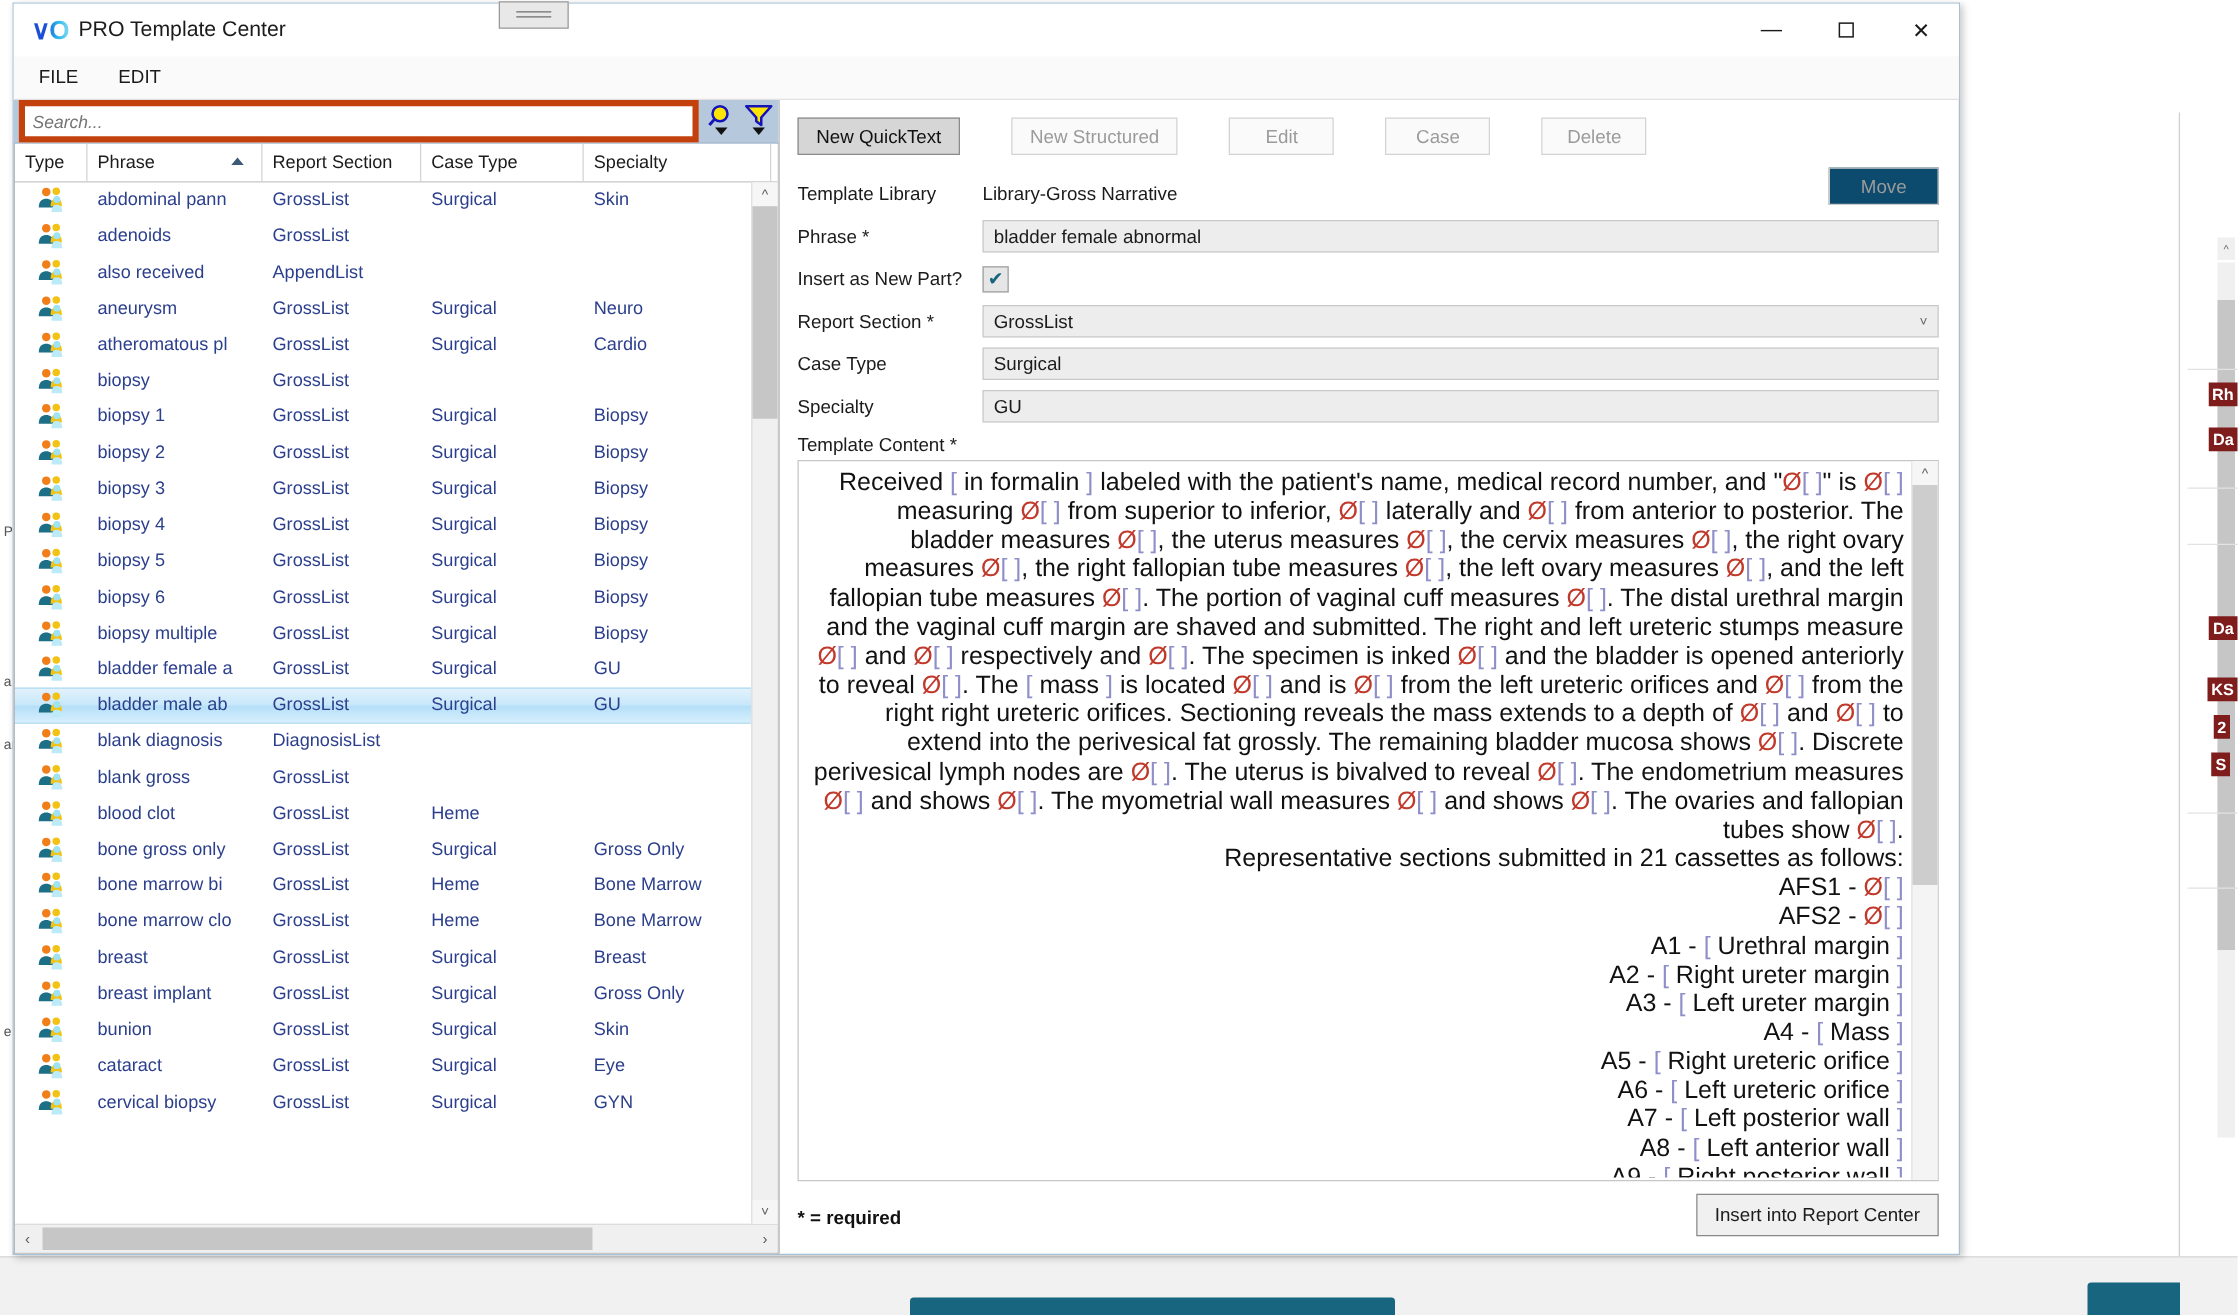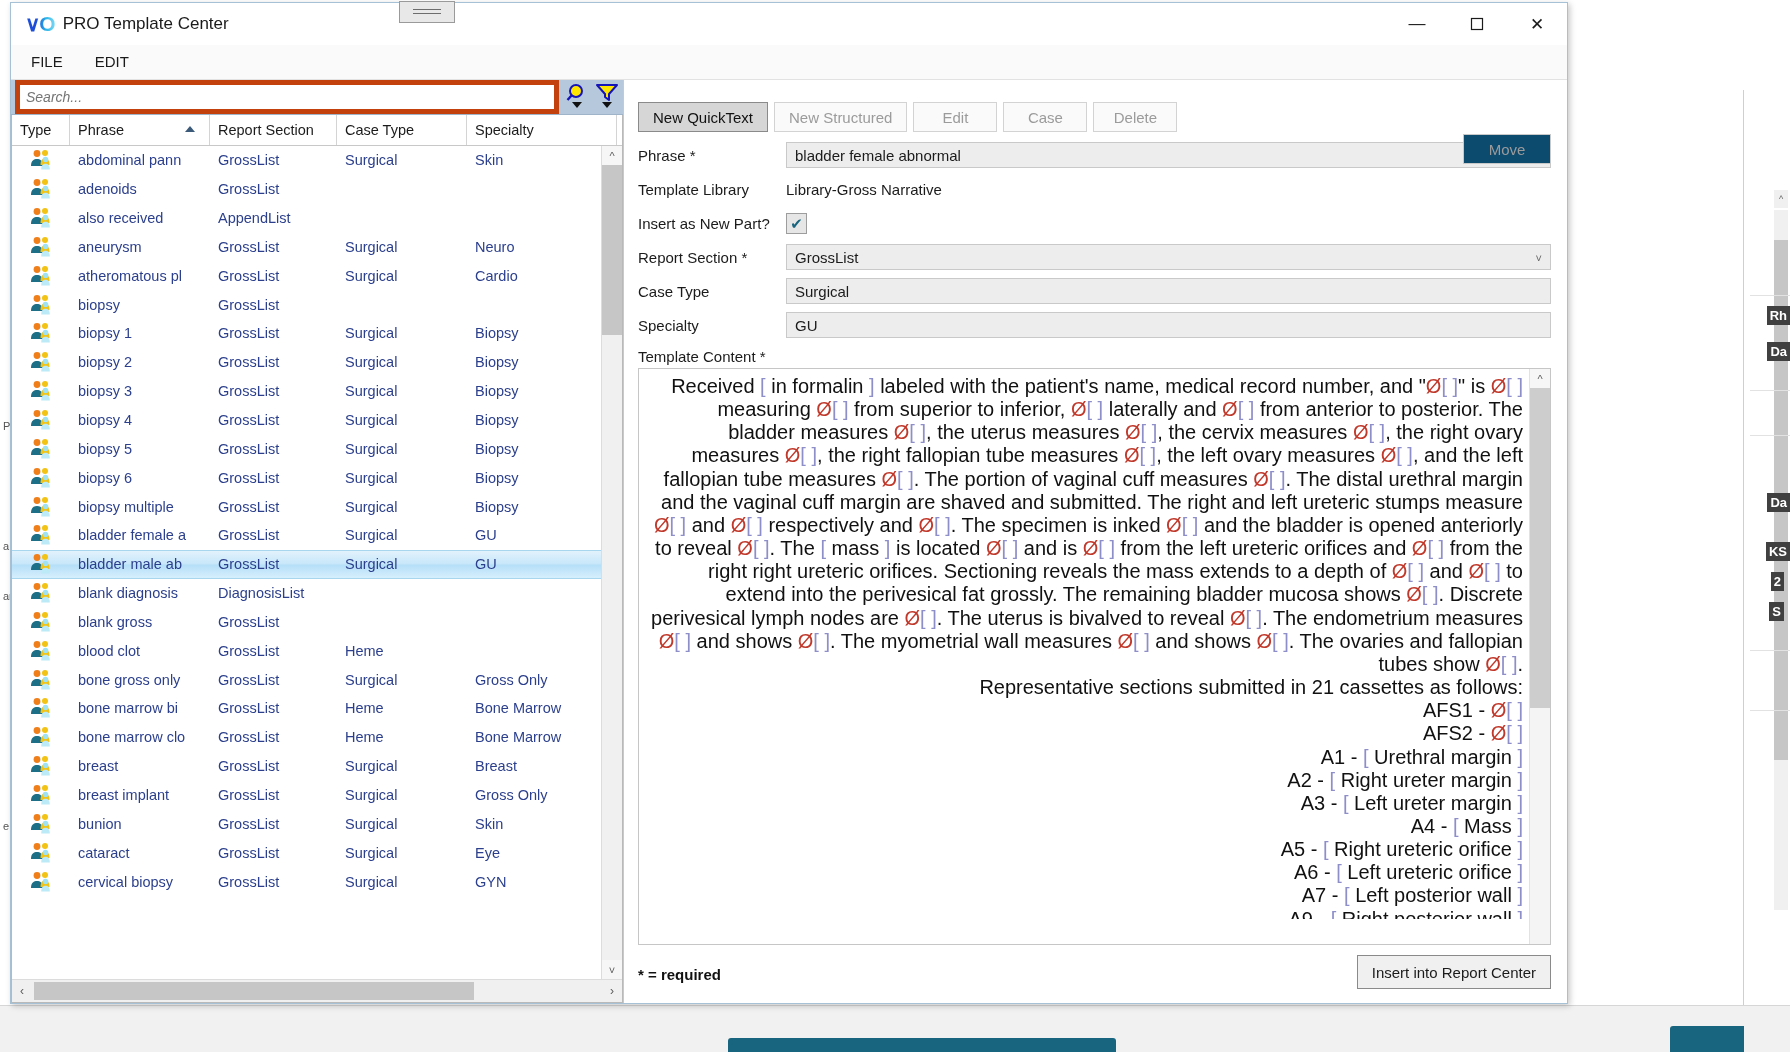--- a/index.html
+++ b/index.html
@@ -15,21 +15,21 @@
     position: absolute; left: 0; top: 120px; width: 18px; height: 800px;
     background: #ffffff; border-right: 1px solid #d8d8d8;
     font-size: 11px; color: #333;
   }
   .bg-left-letter { position: absolute; left: 3px; color: #555; font-size: 11px; }
   #bg-right-panel {
     position: absolute; right: 0; top: 90px; width: 46px; bottom: 46px;
     background: #ffffff; border-left: 1px solid #cfcfcf;
   }
   .bg-badge {
-    position: absolute; right: 0; background: #404040; color: #ffffff;
+    position: absolute; right: 0; background: #7f1d1d; color: #ffffff;
     font-size: 13px; font-weight: bold; padding: 2px 3px; white-space: nowrap;
   }
   .bg-rule { position: absolute; right: 0; width: 40px; height: 1px; background: #e2e2e2; }
   #bg-bottom-bar {
     position: absolute; left: 0; right: 0; bottom: 0; height: 46px; background: #f1f1f1;
     border-top: 1px solid #d6d6d6;
   }
   #bg-teal-pill {
     position: absolute; left: 728px; bottom: 0px; width: 388px; height: 14px;
     background: #17657e; border-radius: 3px 3px 0 0;
@@ -151,21 +151,21 @@
   
   #gridhscroll { height: 22px; flex: 0 0 22px; background: #f0f0f0; display: flex;
                  align-items: center; border-top: 1px solid #dcdcdc; }
   .hs-btn { width: 20px; height: 22px; display: flex; align-items: center; justify-content: center;
             color: #5c5c5c; font-size: 12px; }
   #gridhthumb { height: 18px; background: #c6c6c6; width: 440px; margin-left: 2px; }
 
   
   #right { flex: 1 1 auto; display: flex; flex-direction: column;
            border-left: 1px solid #c9c9c9; min-width: 0; }
-  #toolbar { height: 46px; display: flex; align-items: flex-end; padding: 6px 0 0 14px; flex: 0 0 auto; }
+  #toolbar { height: 46px; display: flex; align-items: center; padding: 6px 0 0 14px; flex: 0 0 auto; gap: 35px; }
   .tbtn {
     height: 30px; min-width: 84px; padding: 0 14px; margin-right: 6px;
     border: 1px solid #b4b4b4; background: #f4f4f4; color: #1b1b1b;
     font-size: 15px; font-family: "Liberation Sans", sans-serif;
     display: flex; align-items: center; justify-content: center; box-sizing: border-box;
   }
   .tbtn.active { background: #d6d6d6; border-color: #8a8a8a; color: #111; }
   .tbtn.disabled { color: #9b9b9b; background: #fafafa; border-color: #d3d3d3; }
 
   #form { padding: 6px 16px 0 14px; flex: 0 0 auto; position: relative; }
@@ -750,27 +750,27 @@
         <div class="tbtn disabled">New Structured</div>
         <div class="tbtn disabled">Edit</div>
         <div class="tbtn disabled">Case</div>
         <div class="tbtn disabled">Delete</div>
       </div>
 
       <div id="form">
         <div id="move-btn">Move</div>
 
         <div class="frow">
+          <div class="flabel">Template Library</div>
+          <div class="fstatic">Library-Gross Narrative</div>
+        </div>
+
+        <div class="frow">
           <div class="flabel">Phrase *</div>
           <div class="finput">bladder female abnormal</div>
-        </div>
-
-        <div class="frow">
-          <div class="flabel">Template Library</div>
-          <div class="fstatic">Library-Gross Narrative</div>
         </div>
 
         <div class="frow">
           <div class="flabel">Insert as New Part?</div>
           <div class="fcheck">✔</div>
         </div>
 
         <div class="frow">
           <div class="flabel">Report Section *</div>
           <div class="finput combo">
@@ -797,20 +797,21 @@
             <p>Received <span class="br">[ </span><span class="bt">in formalin</span><span class="br"> ]</span> labeled with the patient's name, medical record number, and "<span class="ph">Ø</span><span class="br">[ </span><span class="br">]</span>" is <span class="ph">Ø</span><span class="br">[ </span><span class="br">]</span> measuring <span class="ph">Ø</span><span class="br">[ </span><span class="br">]</span> from superior to inferior, <span class="ph">Ø</span><span class="br">[ </span><span class="br">]</span> laterally and <span class="ph">Ø</span><span class="br">[ </span><span class="br">]</span> from anterior to posterior. The bladder measures <span class="ph">Ø</span><span class="br">[ </span><span class="br">]</span>, the uterus measures <span class="ph">Ø</span><span class="br">[ </span><span class="br">]</span>, the cervix measures <span class="ph">Ø</span><span class="br">[ </span><span class="br">]</span>, the right ovary measures <span class="ph">Ø</span><span class="br">[ </span><span class="br">]</span>, the right fallopian tube measures <span class="ph">Ø</span><span class="br">[ </span><span class="br">]</span>, the left ovary measures <span class="ph">Ø</span><span class="br">[ </span><span class="br">]</span>, and the left fallopian tube measures <span class="ph">Ø</span><span class="br">[ </span><span class="br">]</span>. The portion of vaginal cuff measures <span class="ph">Ø</span><span class="br">[ </span><span class="br">]</span>. The distal urethral margin and the vaginal cuff margin are shaved and submitted. The right and left ureteric stumps measure <span class="ph">Ø</span><span class="br">[ </span><span class="br">]</span> and <span class="ph">Ø</span><span class="br">[ </span><span class="br">]</span> respectively and <span class="ph">Ø</span><span class="br">[ </span><span class="br">]</span>. The specimen is inked <span class="ph">Ø</span><span class="br">[ </span><span class="br">]</span> and the bladder is opened anteriorly to reveal <span class="ph">Ø</span><span class="br">[ </span><span class="br">]</span>. The <span class="br">[ </span><span class="bt">mass</span><span class="br"> ]</span> is located <span class="ph">Ø</span><span class="br">[ </span><span class="br">]</span> and is <span class="ph">Ø</span><span class="br">[ </span><span class="br">]</span> from the left ureteric orifices and <span class="ph">Ø</span><span class="br">[ </span><span class="br">]</span> from the right right ureteric orifices. Sectioning reveals the mass extends to a depth of <span class="ph">Ø</span><span class="br">[ </span><span class="br">]</span> and <span class="ph">Ø</span><span class="br">[ </span><span class="br">]</span> to extend into the perivesical fat grossly. The remaining bladder mucosa shows <span class="ph">Ø</span><span class="br">[ </span><span class="br">]</span>. Discrete perivesical lymph nodes are <span class="ph">Ø</span><span class="br">[ </span><span class="br">]</span>. The uterus is bivalved to reveal <span class="ph">Ø</span><span class="br">[ </span><span class="br">]</span>. The endometrium measures <span class="ph">Ø</span><span class="br">[ </span><span class="br">]</span> and shows <span class="ph">Ø</span><span class="br">[ </span><span class="br">]</span>. The myometrial wall measures <span class="ph">Ø</span><span class="br">[ </span><span class="br">]</span> and shows <span class="ph">Ø</span><span class="br">[ </span><span class="br">]</span>. The ovaries and fallopian tubes show <span class="ph">Ø</span><span class="br">[ </span><span class="br">]</span>.<br>Representative sections submitted in 21 cassettes as follows:</p>
             <span class="cas"><span>AFS1</span> - <span class="ph">Ø</span><span class="br">[ ]</span></span>
             <span class="cas"><span>AFS2</span> - <span class="ph">Ø</span><span class="br">[ ]</span></span>
             <span class="cas"><span>A1</span> - <span class="br">[ </span><span class="bt">Urethral margin</span><span class="br"> ]</span></span>
             <span class="cas"><span>A2</span> - <span class="br">[ </span><span class="bt">Right ureter margin</span><span class="br"> ]</span></span>
             <span class="cas"><span>A3</span> - <span class="br">[ </span><span class="bt">Left ureter margin</span><span class="br"> ]</span></span>
             <span class="cas"><span>A4</span> - <span class="br">[ </span><span class="bt">Mass</span><span class="br"> ]</span></span>
             <span class="cas"><span>A5</span> - <span class="br">[ </span><span class="bt">Right ureteric orifice</span><span class="br"> ]</span></span>
             <span class="cas"><span>A6</span> - <span class="br">[ </span><span class="bt">Left ureteric orifice</span><span class="br"> ]</span></span>
             <span class="cas"><span>A7</span> - <span class="br">[ </span><span class="bt">Left posterior wall</span><span class="br"> ]</span></span>
+            <span class="cas"><span>A8</span> - <span class="br">[ </span><span class="bt">Left anterior wall</span><span class="br"> ]</span></span>
             <span class="clipline"><span>A9</span> - <span class="br">[ </span><span class="bt">Right posterior wall</span><span class="br"> ]</span></span>
           </div>
         <div id="contentvscroll">
           <div class="vs-btn">^</div>
           <div id="contentvthumb"></div>
         </div>
       </div>
 
       <div id="footer">
         <div id="required-note">* = required</div>

